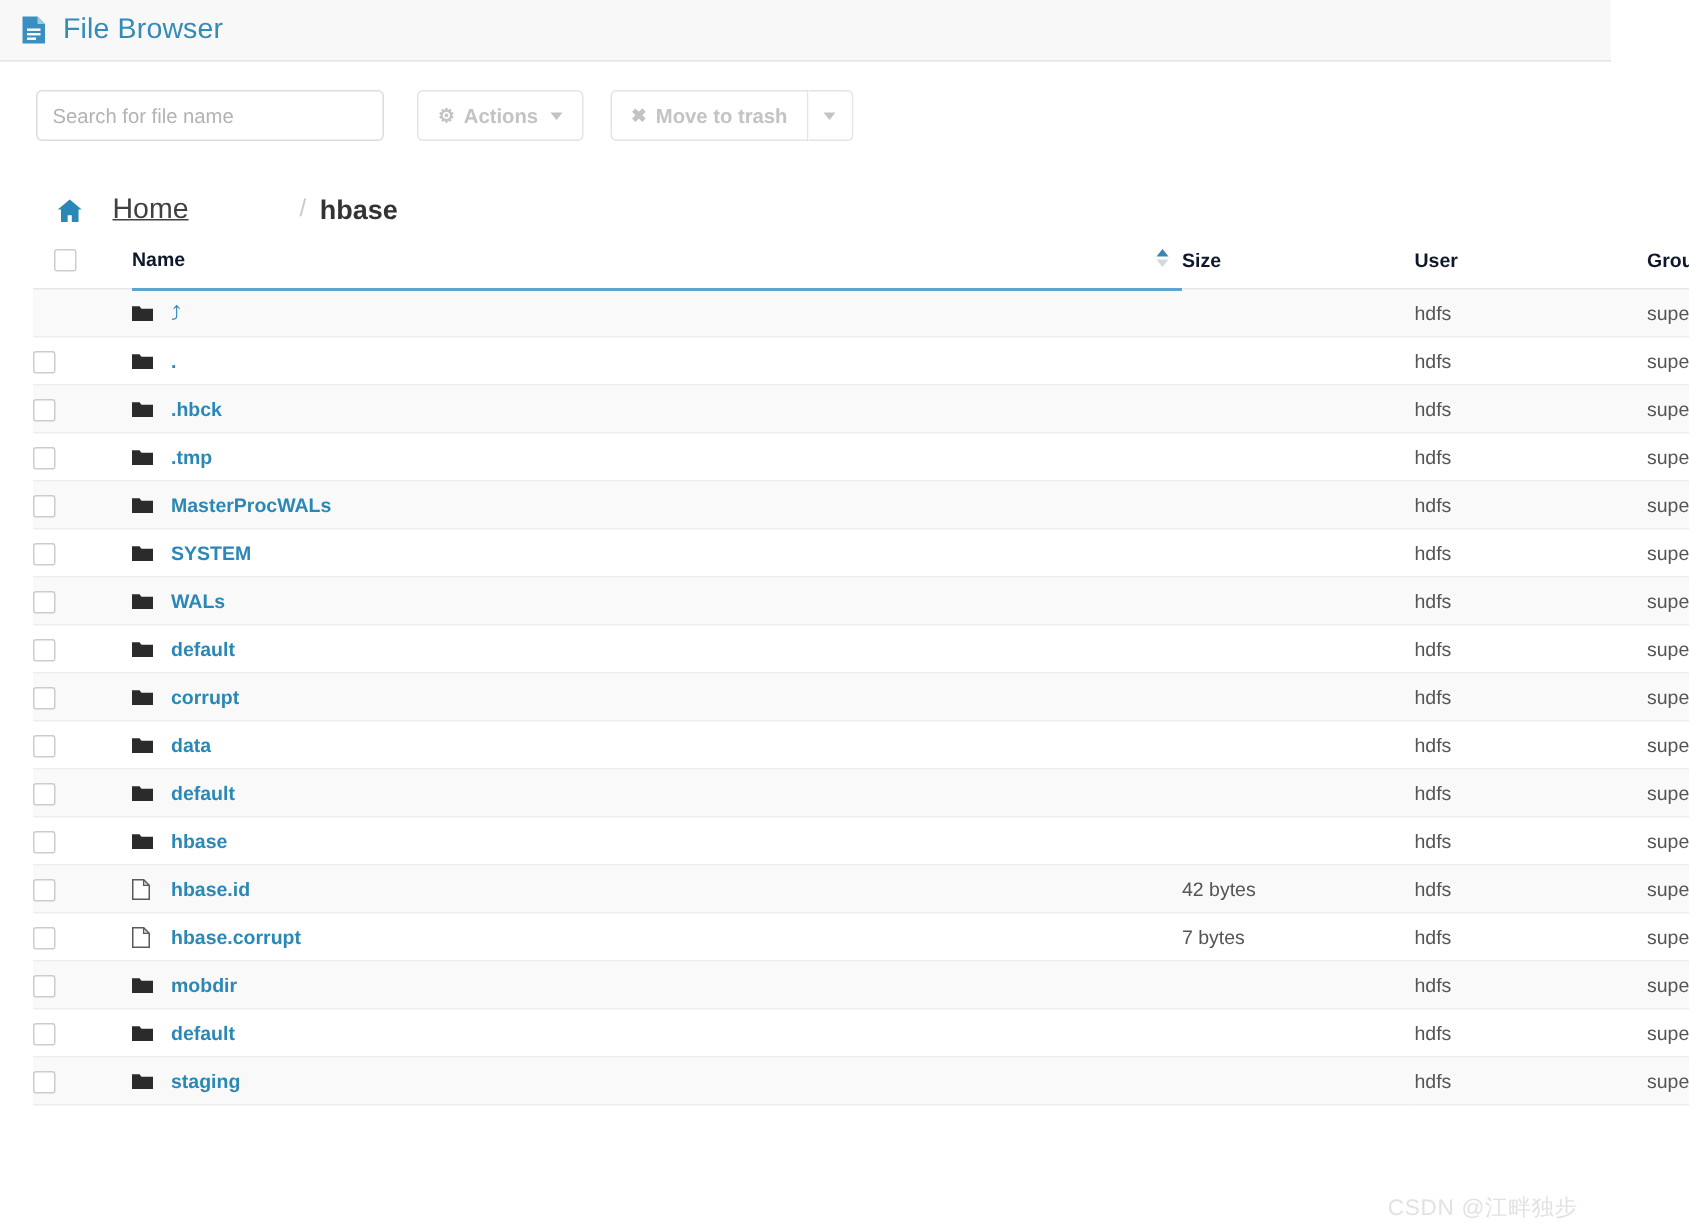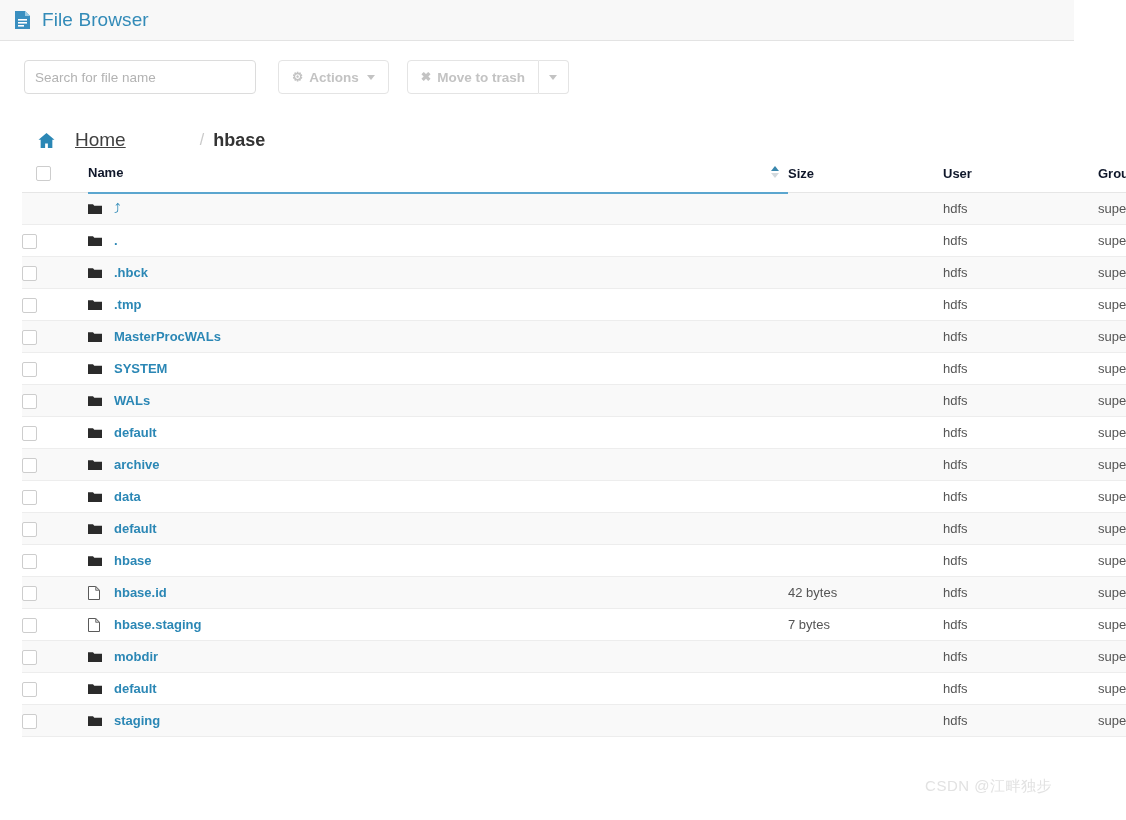--- a/index.html
+++ b/index.html
@@ -191,21 +191,21 @@
     border: 1px solid #d5d5d5;
     border-radius: 4px;
     background: #fff;
     font-size: 13px;
     color: #555;
     padding: 0 4px 0 8px;
     font-family: "Liberation Sans", sans-serif;
   }
   .watermark {
     position: absolute;
-    right: 22px; bottom: 24px;
+    right: 22px; bottom: 5px;
     font-size: 15px;
     color: #e2e2e2;
     letter-spacing: .5px;
     user-select: none;
   }
   .page { position: relative; width: 1074px; height: 820px; }
 </style>
 </head>
 <body>
 
@@ -407,21 +407,21 @@
           </tr>
           <tr class="odd">
             <td class="cell-check"><span class="row-checkbox"></span></td>
             <td class="cell-name">
               <div class="name-cell">
                 <span class="type-icon">
                   <svg width="14" height="12" viewBox="0 0 14 12">
                     <path d="M0 1.2 h5 l1.3 1.6 H14 V11 H0 Z" fill="#2b2b2b"></path>
                   </svg>
                 </span>
-                <a class="file-link" href="#">archive</a>
+                <a class="file-link" href="#">corrupt</a>
               </div>
             </td>
             <td class="cell-size"></td>
             <td class="cell-user">hdfs</td>
             <td class="cell-group">supergroup</td>
           </tr>
           <tr class="even">
             <td class="cell-check"><span class="row-checkbox"></span></td>
             <td class="cell-name">
               <div class="name-cell">
@@ -489,21 +489,21 @@
           <tr class="even">
             <td class="cell-check"><span class="row-checkbox"></span></td>
             <td class="cell-name">
               <div class="name-cell">
                 <span class="type-icon">
                   <svg width="12" height="14" viewBox="0 0 12 14">
                     <path d="M0.5 0.5 h7.2 L11.5 4.3 V13.5 H0.5 Z" fill="#ffffff" stroke="#5a5a5a" stroke-width="1"></path>
                     <path d="M7.7 0.5 L11.5 4.3 h-3.8 z" fill="#d8d8d8" stroke="#5a5a5a" stroke-width="0.8"></path>
                   </svg>
                 </span>
-                <a class="file-link" href="#">hbase.staging</a>
+                <a class="file-link" href="#">hbase.corrupt</a>
               </div>
             </td>
             <td class="cell-size">7 bytes</td>
             <td class="cell-user">hdfs</td>
             <td class="cell-group">supergroup</td>
           </tr>
           <tr class="odd">
             <td class="cell-check"><span class="row-checkbox"></span></td>
             <td class="cell-name">
               <div class="name-cell">

